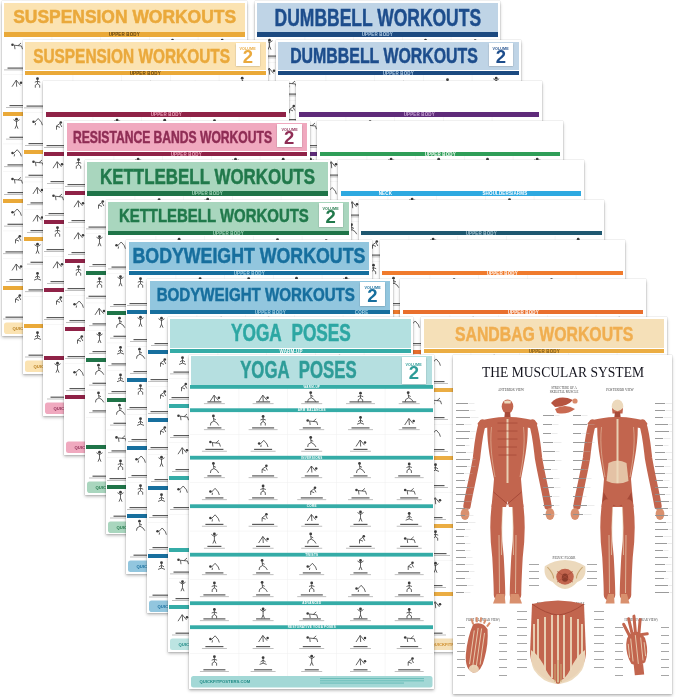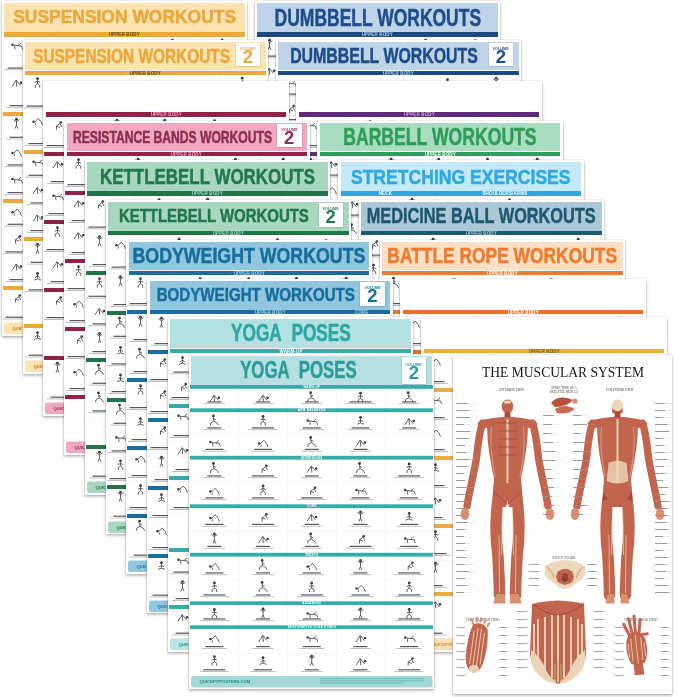--- a/index.html
+++ b/index.html
@@ -1143,25 +1143,20 @@
           <rect x="0" y="171.0" width="243.5" height="4" fill="#8f2247"></rect>
           <rect x="110.8" y="172.4" width="22" height="1.2" fill="#ffffff" opacity="0.8"></rect>
           <rect x="0" y="239.0" width="243.5" height="4" fill="#8f2247"></rect>
           <rect x="110.8" y="240.4" width="22" height="1.2" fill="#ffffff" opacity="0.8"></rect>
           <rect x="1" y="285.6" width="241.5" height="11.5" rx="2.5" fill="#f0a9bf"></rect>
           <text x="9.5" y="292.8" font-family="Liberation Sans, sans-serif" font-size="4.2" font-weight="bold" fill="#8f2d55">QUICKFITPOSTERS.COM</text>
         </svg>
       </div>
 </div>
     <div class="poster" style="left:317.2px;top:120.5px;width:245.5px;height:334.5px;">
-<div style="position:absolute;left:2.5px;right:2.5px;top:2.2px;height:28.7px;background:#a9dcc0;">
-<div class="tc" style="">
-          <span style="display:inline-block;font-weight:bold;font-size:23.3px;color:#2f9e58;white-space:nowrap;transform:scaleX(0.756);-webkit-text-stroke:0.5px #2f9e58;">BARBELL WORKOUTS</span>
-        </div>
-      </div>
 <div class="strip" style="top:31.4px;background:#2f9e58;">
         <div class="strip1">
           <span class="sl" style="color:#ffffff">UPPER BODY</span>
         </div>
       </div>
 <div style="position:absolute;left:1px;top:35.9px;">
         <svg width="243.5" height="297.6" viewBox="0 0 243.5 297.6" style="display:block">
           <use href="#s6" x="7.0" y="1.2"></use>
           <rect x="6.5" y="18.5" width="14" height="1.2" fill="#5a5a5a"></rect>
           <rect x="3.0" y="20.5" width="21" height="0.8" fill="#b0b0b0"></rect>
@@ -1477,25 +1472,20 @@
           <rect x="0" y="162.0" width="243.5" height="4" fill="#1f7448"></rect>
           <rect x="110.8" y="163.4" width="22" height="1.2" fill="#ffffff" opacity="0.8"></rect>
           <rect x="0" y="249.0" width="243.5" height="4" fill="#1f7448"></rect>
           <rect x="110.8" y="250.4" width="22" height="1.2" fill="#ffffff" opacity="0.8"></rect>
           <rect x="1" y="285.6" width="241.5" height="11.5" rx="2.5" fill="#a9d6be"></rect>
           <text x="9.5" y="292.8" font-family="Liberation Sans, sans-serif" font-size="4.2" font-weight="bold" fill="#21794b">QUICKFITPOSTERS.COM</text>
         </svg>
       </div>
 </div>
     <div class="poster" style="left:338.0px;top:160.0px;width:245.5px;height:334.5px;">
-<div style="position:absolute;left:2.5px;right:2.5px;top:2.2px;height:28.7px;background:#c5e9f8;">
-<div class="tc" style="">
-          <span style="display:inline-block;font-weight:bold;font-size:20.6px;color:#2ea9e0;white-space:nowrap;transform:scaleX(0.853);-webkit-text-stroke:0.5px #2ea9e0;">STRETCHING EXERCISES</span>
-        </div>
-      </div>
 <div class="strip" style="top:31.4px;background:#2ea9e0;">
         <div class="strip2">
           <span class="sl" style="color:#ffffff">NECK</span>
           <span class="sl" style="color:#ffffff">SHOULDERS/ARMS</span>
         </div>
       </div>
 <div style="position:absolute;left:1px;top:35.9px;">
         <svg width="243.5" height="297.6" viewBox="0 0 243.5 297.6" style="display:block">
           <use href="#s6" x="7.0" y="1.2"></use>
           <rect x="6.5" y="18.5" width="14" height="1.2" fill="#5a5a5a"></rect>
@@ -1804,25 +1794,20 @@
           <rect x="0" y="162.0" width="243.5" height="4" fill="#1f7448"></rect>
           <rect x="110.8" y="163.4" width="22" height="1.2" fill="#ffffff" opacity="0.8"></rect>
           <rect x="0" y="249.0" width="243.5" height="4" fill="#1f7448"></rect>
           <rect x="110.8" y="250.4" width="22" height="1.2" fill="#ffffff" opacity="0.8"></rect>
           <rect x="1" y="285.6" width="241.5" height="11.5" rx="2.5" fill="#a9d6be"></rect>
           <text x="9.5" y="292.8" font-family="Liberation Sans, sans-serif" font-size="4.2" font-weight="bold" fill="#21794b">QUICKFITPOSTERS.COM</text>
         </svg>
       </div>
 </div>
     <div class="poster" style="left:358.8px;top:199.8px;width:245.5px;height:334.5px;">
-<div style="position:absolute;left:2.5px;right:2.5px;top:2.2px;height:28.7px;background:#abc8d6;">
-<div class="tc" style="">
-          <span style="display:inline-block;font-weight:bold;font-size:21.7px;color:#1f5870;white-space:nowrap;transform:scaleX(0.752);-webkit-text-stroke:0.5px #1f5870;">MEDICINE BALL WORKOUTS</span>
-        </div>
-      </div>
 <div class="strip" style="top:31.4px;background:#1f5870;">
         <div class="strip1">
           <span class="sl" style="color:#abc8d6">UPPER BODY</span>
         </div>
       </div>
 <div style="position:absolute;left:1px;top:35.9px;">
         <svg width="243.5" height="297.6" viewBox="0 0 243.5 297.6" style="display:block">
           <use href="#s5" x="7.0" y="1.2"></use>
           <rect x="2.5" y="18.5" width="22" height="1.2" fill="#5a5a5a"></rect>
           <rect x="-1.0" y="20.5" width="29" height="0.8" fill="#b0b0b0"></rect>
@@ -2120,25 +2105,20 @@
           <rect x="0" y="171.0" width="243.5" height="4" fill="#176f9e"></rect>
           <rect x="110.8" y="172.4" width="22" height="1.2" fill="#ffffff" opacity="0.8"></rect>
           <rect x="0" y="239.0" width="243.5" height="4" fill="#176f9e"></rect>
           <rect x="110.8" y="240.4" width="22" height="1.2" fill="#ffffff" opacity="0.8"></rect>
           <rect x="1" y="285.6" width="241.5" height="11.5" rx="2.5" fill="#92c6de"></rect>
           <text x="9.5" y="292.8" font-family="Liberation Sans, sans-serif" font-size="4.2" font-weight="bold" fill="#176f9e">QUICKFITPOSTERS.COM</text>
         </svg>
       </div>
 </div>
     <div class="poster" style="left:379.6px;top:239.5px;width:245.5px;height:334.5px;">
-<div style="position:absolute;left:2.5px;right:2.5px;top:2.2px;height:28.7px;background:#fbe0c6;">
-<div class="tc" style="">
-          <span style="display:inline-block;font-weight:bold;font-size:21.7px;color:#f07b2d;white-space:nowrap;transform:scaleX(0.802);-webkit-text-stroke:0.5px #f07b2d;">BATTLE ROPE WORKOUTS</span>
-        </div>
-      </div>
 <div class="strip" style="top:31.4px;background:#f07b2d;">
         <div class="strip1">
           <span class="sl" style="color:#ffffff">UPPER BODY</span>
         </div>
       </div>
 <div style="position:absolute;left:1px;top:35.9px;">
         <svg width="243.5" height="297.6" viewBox="0 0 243.5 297.6" style="display:block">
           <use href="#s3" x="7.0" y="1.2"></use>
           <rect x="6.5" y="28.0" width="14" height="1.2" fill="#5a5a5a"></rect>
           <rect x="3.0" y="30.0" width="21" height="0.8" fill="#b0b0b0"></rect>
@@ -2714,20 +2694,25 @@
           <rect x="0" y="195.0" width="243.5" height="4" fill="#35aca7"></rect>
           <rect x="110.8" y="196.4" width="22" height="1.2" fill="#ffffff" opacity="0.8"></rect>
           <rect x="0" y="252.0" width="243.5" height="4" fill="#35aca7"></rect>
           <rect x="110.8" y="253.4" width="22" height="1.2" fill="#ffffff" opacity="0.8"></rect>
           <rect x="1" y="285.6" width="241.5" height="11.5" rx="2.5" fill="#bce4e2"></rect>
           <text x="9.5" y="292.8" font-family="Liberation Sans, sans-serif" font-size="4.2" font-weight="bold" fill="#1f8a85">QUICKFITPOSTERS.COM</text>
         </svg>
       </div>
 </div>
     <div class="poster" style="left:421.2px;top:317.3px;width:245.5px;height:334.5px;">
+<div style="position:absolute;left:2.5px;right:2.5px;top:2.2px;height:28.7px;background:#f5e0b8;">
+<div class="tc" style="">
+          <span style="display:inline-block;font-weight:bold;font-size:20.6px;color:#f0ae50;white-space:nowrap;transform:scaleX(0.768);-webkit-text-stroke:0.5px #f0ae50;">SANDBAG WORKOUTS</span>
+        </div>
+      </div>
 <div class="strip" style="top:31.4px;background:#ebad43;">
         <div class="strip1">
           <span class="sl" style="color:#7a5718">UPPER BODY</span>
         </div>
       </div>
 <div style="position:absolute;left:1px;top:35.9px;">
         <svg width="243.5" height="297.6" viewBox="0 0 243.5 297.6" style="display:block">
           <use href="#s7" x="7.0" y="1.2"></use>
           <rect x="4.5" y="28.0" width="18" height="1.2" fill="#5a5a5a"></rect>
           <rect x="1.0" y="30.0" width="25" height="0.8" fill="#b0b0b0"></rect>

